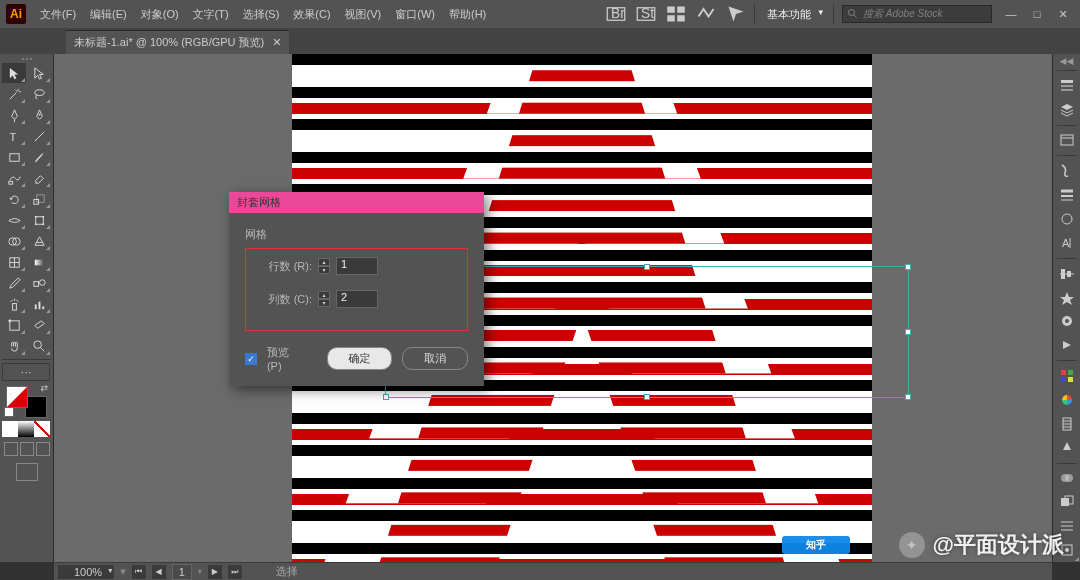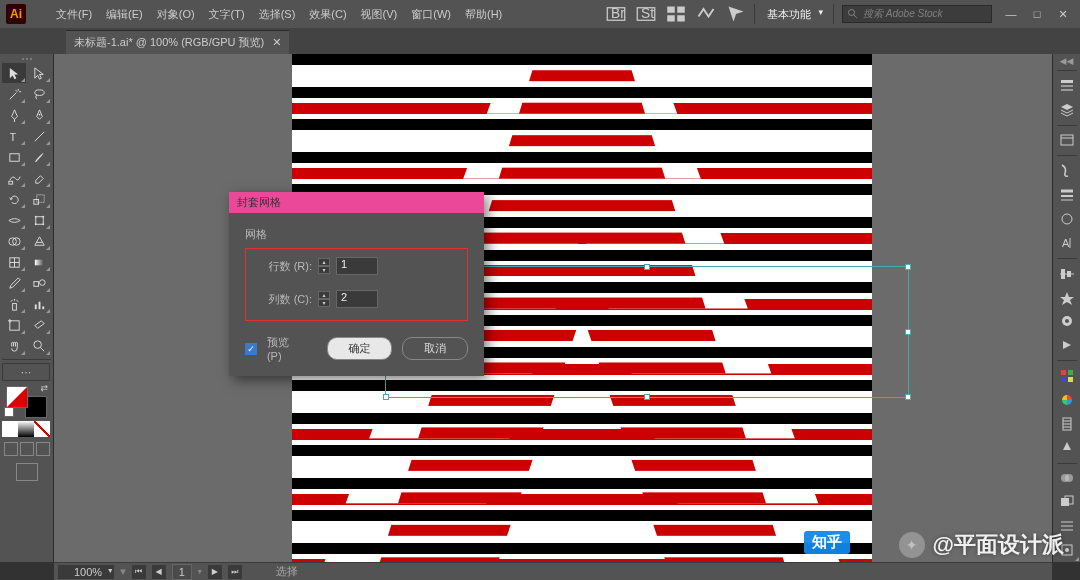--- a/index.html
+++ b/index.html
@@ -1,20 +1,20 @@
 <!DOCTYPE html>
 <html><head>
 <meta charset="utf-8">
 <style>
 *{margin:0;padding:0;box-sizing:border-box;font-family:"Microsoft YaHei",Arial,sans-serif;font-size:11px;color:#ccc;}
 body{background:#323232;width:1080px;height:580px;overflow:hidden;position:relative;}
 
 .topbar{height:28px;background:#535353;display:flex;align-items:center;padding:0 6px;gap:8px;}
 .app-icon{width:20px;height:20px;background:#310000;color:#ff9a00;font-weight:bold;font-size:12px;display:flex;align-items:center;justify-content:center;border-radius:2px;}
-.menu-items{display:flex;gap:2px;margin-left:16px;}
+.menu-items{display:flex;gap:2px;}
 .menu-items span{padding:4px 6px;cursor:default;}
 .topbar-right{margin-left:auto;display:flex;align-items:center;gap:8px;}
 .top-icons{display:flex;gap:10px;align-items:center;}
 .top-icon{width:20px;height:16px;display:flex;align-items:center;justify-content:center;color:#ccc;}
 .separator{width:1px;height:20px;background:#3a3a3a;}
 .workspace-dd{color:#eee;padding:2px 14px 2px 4px;position:relative;cursor:default;}
 .workspace-dd:after{content:"▾";position:absolute;right:2px;top:2px;font-size:9px;}
 .search-stock{display:flex;align-items:center;background:#3c3c3c;border:1px solid #2a2a2a;padding:1px 4px;width:150px;height:18px;}
 .search-stock svg{width:12px;height:12px;margin-right:4px;}
 .search-stock span{color:#808080;font-style:italic;font-size:10px;}
@@ -61,41 +61,41 @@
 .right-sep{width:20px;height:1px;background:#3a3a3a;margin:3px 0;}
 .right-icon{width:24px;height:24px;display:flex;align-items:center;justify-content:center;margin:1px 0;}
 .right-icon svg{width:16px;height:16px;}
 
 .dialog{position:absolute;left:229px;top:192px;width:255px;background:#535353;box-shadow:4px 4px 12px rgba(0,0,0,.5);}
 .dlg-title{background:#ec4899;color:#333;padding:3px 8px;font-size:11px;}
 .dlg-body{padding:14px 16px 14px 16px;}
 .fieldset-label{color:#b8b8b8;margin-bottom:6px;}
 .red-box{border:1px solid #d33;padding:8px 10px 10px;margin-bottom:14px;}
 .field-row{display:flex;align-items:center;gap:6px;margin-bottom:15px;}
-.field-row:last-child{margin-bottom:2px;}
+.field-row:last-child{margin-bottom:12px;}
 .field-label{color:#b8b8b8;width:56px;text-align:right;}
 .stepper{display:flex;flex-direction:column;width:12px;}
 .stepper div{height:8px;background:#3a3a3a;border:1px solid #666;display:flex;align-items:center;justify-content:center;font-size:6px;line-height:1;}
 .field-input{width:42px;height:18px;background:#3a3a3a;border:1px solid #666;padding:0 4px;color:#eee;}
 .dlg-footer{display:flex;align-items:center;gap:10px;}
 .chk{width:12px;height:12px;background:#3a7acc;display:flex;align-items:center;justify-content:center;color:#fff;font-size:9px;}
 .chk-label{color:#b8b8b8;}
 .btn{border:1px solid #888;border-radius:10px;padding:3px 0;width:66px;text-align:center;cursor:default;color:#ddd;}
 .btn.primary{background:#e8e8e8;color:#333;}
 
 .statusbar{position:absolute;bottom:0;left:54px;right:28px;height:18px;background:#535353;display:flex;align-items:center;padding:0 4px;gap:6px;border-top:1px solid #3a3a3a;}
 .zoom-dd{background:#3a3a3a;padding:1px 12px 1px 16px;position:relative;}
 .zoom-dd:after{content:"▾";position:absolute;right:2px;top:1px;font-size:8px;}
 .nav-btn{width:14px;height:14px;background:#3a3a3a;display:flex;align-items:center;justify-content:center;font-size:8px;}
 .artboard-num{background:#4a4a4a;padding:1px 6px;border:1px solid #666;}
 
 .watermark{position:absolute;right:16px;bottom:20px;display:flex;align-items:center;gap:8px;opacity:.9;}
 .wm-logo{width:26px;height:26px;border-radius:50%;background:rgba(255,255,255,.3);display:flex;align-items:center;justify-content:center;font-size:14px;}
 .wm-text{font-size:22px;color:#fff;font-weight:bold;text-shadow:0 0 4px rgba(0,0,0,.5);}
-.zhihu-badge{position:absolute;right:230px;bottom:26px;background:rgba(15,136,235,.95);color:#fff;padding:2px 8px;border-radius:3px;font-size:15px;font-weight:bold;}
+.zhihu-badge{position:absolute;right:230px;bottom:26px;background:rgba(15,136,235,.95);color:#fff;padding:2px 24px;border-radius:3px;font-size:10px;font-weight:bold;}
 </style>
 </head>
 <body>
 
 <div class="topbar">
   <div class="app-icon">Ai</div>
   <div class="menu-items">
     <span>文件(F)</span>
     <span>编辑(E)</span>
     <span>对象(O)</span>

